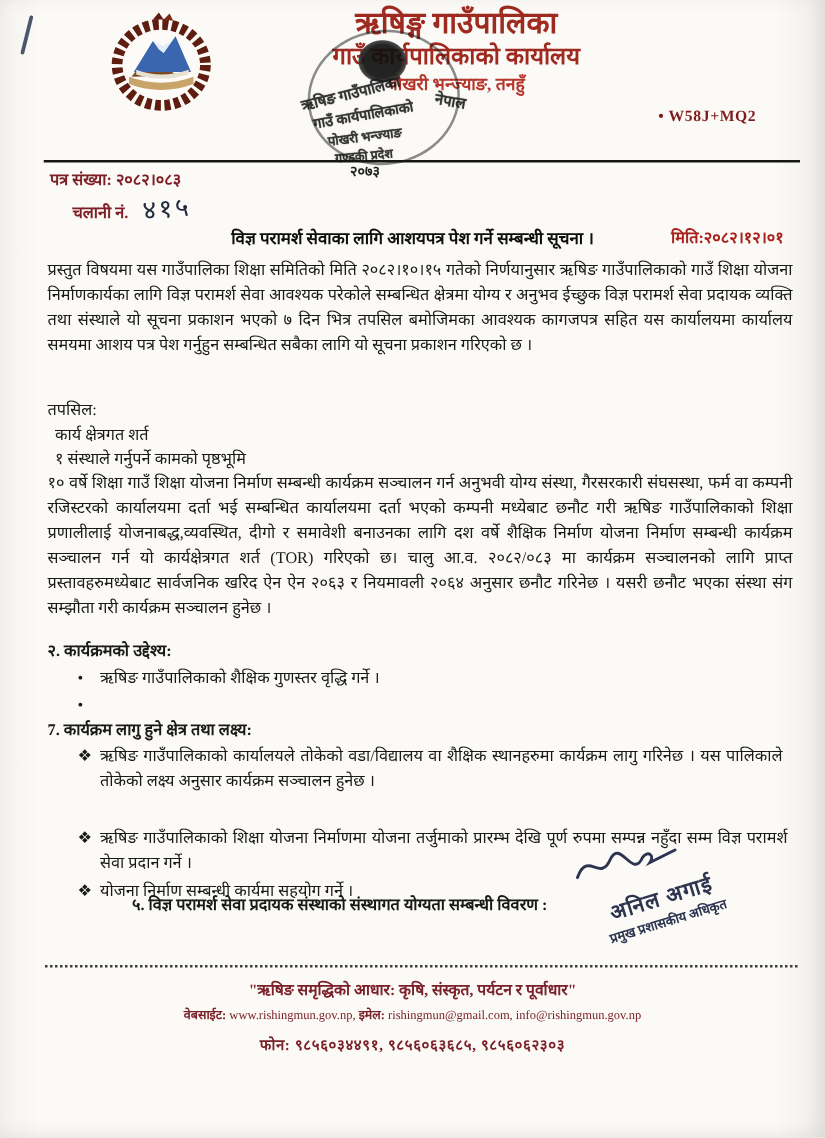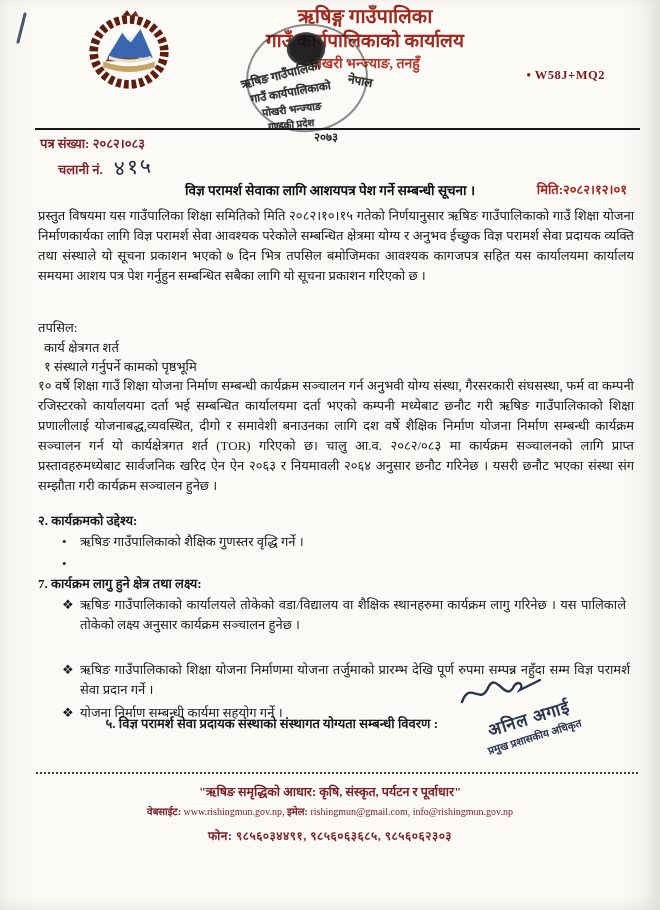--- a/index.html
+++ b/index.html
@@ -7,39 +7,39 @@
     position:relative;width:660px;height:910px;overflow:hidden;
     background:linear-gradient(90deg,#f3f2ee 0%,#fbfaf7 5%,#fbfaf7 94%,#efeeea 100%);
     font-family:"Liberation Serif","DejaVu Serif",serif;color:#1d1d1d;
   }
   .paper::after{content:"";position:absolute;inset:0;pointer-events:none;
     box-shadow:inset -8px 0 14px rgba(0,0,0,.05),inset 0 -6px 12px rgba(0,0,0,.03);}
   .hw-slash{position:absolute;left:20px;top:12px;width:3px;height:32px;background:#2c3a52;
     transform:rotate(14deg);border-radius:2px;opacity:.85;}
   .logo{position:absolute;left:86px;top:8px;}
   .hdr{position:absolute;left:130px;top:4px;width:470px;text-align:center;line-height:1.25;}
-  .hdr .l1{font-size:20px;font-weight:bold;color:#9e2a20;}
+  .hdr .l1{font-size:24px;font-weight:bold;color:#9e2a20;}
   .hdr .l2{font-size:19px;font-weight:bold;color:#9e2a20;}
   .hdr .l3{font-size:14px;font-weight:bold;color:#b5362c;margin-top:2px;}
-  .plus-code{position:absolute;right:55px;top:68px;font-size:12.5px;font-weight:bold;color:#7e1b1b;
+  .plus-code{position:absolute;right:55px;top:86px;font-size:12.5px;font-weight:bold;color:#7e1b1b;
     font-family:"Liberation Serif",serif;letter-spacing:.5px;}
   
   .stamp{position:absolute;left:222px;top:24px;width:166px;height:112px;color:#181818;}
   .stamp .ring{position:absolute;left:24px;top:0;width:118px;height:104px;border:2px solid rgba(25,25,25,.5);
     border-radius:50%;transform:rotate(-8deg);}
   .stamp .blob{position:absolute;left:60px;top:4px;width:48px;height:42px;border-radius:50%;
     background:radial-gradient(closest-side,#101010 62%,#3a3a3a 78%,transparent 82%);opacity:.92;}
   .stamp span{position:absolute;white-space:nowrap;font-weight:bold;
     text-shadow:0 0 1px rgba(0,0,0,.55);opacity:.88;}
   .stamp .s1{left:18px;top:42px;font-size:12px;transform:rotate(-14deg);}
   .stamp .s2{left:126px;top:48px;font-size:12px;transform:rotate(10deg);}
   .stamp .s3{left:28px;top:60px;font-size:11.5px;transform:rotate(-10deg);}
   .stamp .s4{left:40px;top:78px;font-size:10.5px;transform:rotate(-7deg);}
   .stamp .s5{left:46px;top:93px;font-size:10px;transform:rotate(-5deg);}
-  .stamp-year{position:absolute;left:296px;top:129px;width:60px;text-align:center;
+  .stamp-year{position:absolute;left:280px;top:129px;width:60px;text-align:left;
     font-size:11.5px;font-weight:bold;color:#222;z-index:3;}
   .rule{position:absolute;left:35px;right:20px;top:128px;border-top:2px solid #161616;}
   .meta-left{position:absolute;left:40px;top:134px;font-size:13px;font-weight:bold;color:#7e1f25;}
   .chalani{position:absolute;left:58px;top:152px;font-size:13px;font-weight:bold;color:#7e1f25;}
   .chalani .hw{display:inline-block;font-family:"DejaVu Sans",sans-serif;font-weight:normal;
     font-size:21px;color:#222b3d;transform:rotate(-5deg);margin-left:8px;letter-spacing:2px;}
   .meta-date{position:absolute;right:33px;top:142px;font-size:13px;font-weight:bold;color:#a8231d;margin-top:38px;}
   .subject{position:absolute;left:0;right:0;top:181px;text-align:center;font-weight:bold;
     font-size:13.5px;color:#0e0e0e;}
   .blk{position:absolute;font-size:13px;line-height:20px;color:#191919;text-align:right;}

